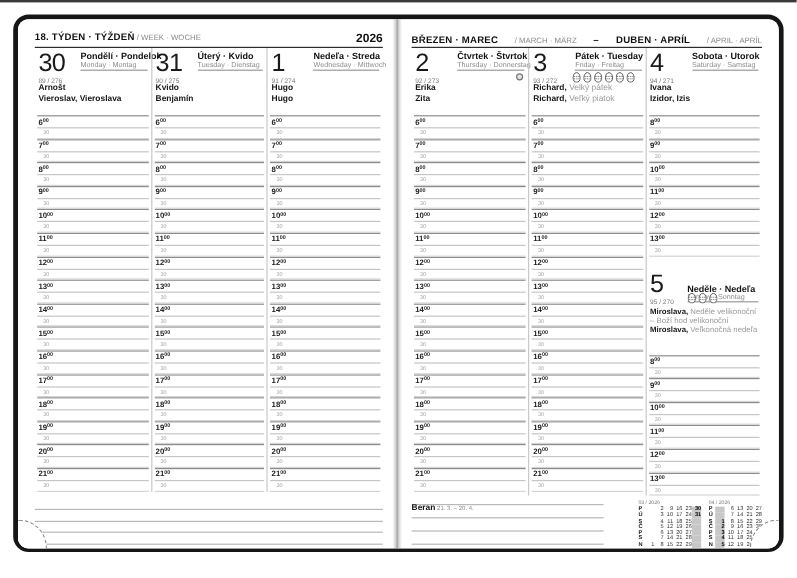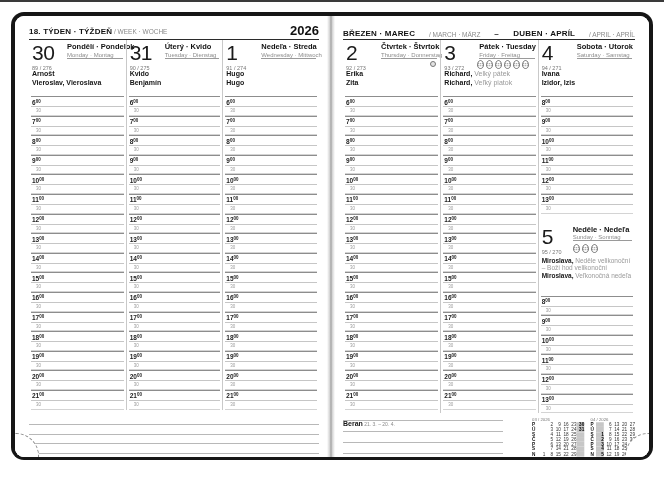--- a/index.html
+++ b/index.html
@@ -10,21 +10,21 @@
   .pages{position:absolute;left:4px;top:4px;width:634px;height:441px;background:#fff;border-radius:9px;display:flex;overflow:hidden;}
   .page{position:relative;overflow:hidden;box-sizing:border-box;background:#fff;}
   .page.left{width:312px;padding:8px 8px 0 14px;}
   .gutter{width:8px;background:linear-gradient(90deg,#fff 0%,#d2d2d2 35%,#a0a0a0 50%,#d2d2d2 65%,#fff 100%);}
   .page.right{flex:1;padding:8px 14px 0 8px;}
 
   .page-header{height:14px;border-bottom:1.5px solid #2b2b2b;display:flex;align-items:flex-end;justify-content:space-between;padding-bottom:1px;}
   .page.right .page-header{}
   .ph-bold{font-size:8px;font-weight:bold;color:#111;letter-spacing:.2px;white-space:pre;}
   .ph-light{font-size:6.5px;color:#8a8a8a;white-space:pre;}
-  .ph-year{font-size:13px;font-weight:bold;color:#111;}
+  .ph-year{font-size:10px;font-weight:bold;color:#111;}
 
   .day-grid{display:flex;position:relative;}
   .day-col{width:33.333%;box-sizing:border-box;position:relative;padding:0 2px;}
   .day-col + .day-col{border-left:1px solid #c9c9c9;}
 
   .day-head{position:relative;height:56px;}
   .dh-num{position:absolute;left:1px;top:2px;font-size:21px;line-height:21px;color:#1a1a1a;letter-spacing:-.5px;}
   .dh-names{position:absolute;left:36px;top:3px;right:1px;height:15px;border-bottom:1px solid #9a9a9a;}
   .dh-cs{font-size:7.5px;font-weight:bold;color:#111;line-height:8.5px;white-space:nowrap;}
   .dh-en{font-size:6px;color:#8d8d8d;line-height:7px;white-space:nowrap;}
@@ -39,21 +39,21 @@
   .hour{border-top:1px solid #8d8d8d;box-sizing:border-box;height:19.6px;}
   .hrow{height:10px;position:relative;border-bottom:1px solid #c6c6c6;box-sizing:border-box;}
   .hrow .hl{position:absolute;left:1px;bottom:0;font-size:6.5px;font-weight:bold;line-height:6.5px;color:#222;}
   .hl sup{font-size:4.5px;line-height:4px;vertical-align:2px;}
   .half{height:8.6px;position:relative;border-bottom:1px solid #d4d4d4;box-sizing:border-box;}
   .half span{position:absolute;left:5px;bottom:1px;font-size:4.5px;line-height:4.5px;color:#9a9a9a;}
 
   .sun-gap{height:12px;}
   .sun-head{position:relative;height:70px;}
   .sun-head .dh-num{top:0;}
-  .sun-head .dh-names{left:32px;top:0;height:14px;}
+  .sun-head .dh-names{left:32px;top:11px;height:14px;}
   .sun-head .dh-icons{left:32px;top:18px;justify-content:flex-start;}
   .sun-head .dh-ord{top:23px;}
   .sun-hol{position:absolute;left:1px;top:31px;right:0;}
   .sun-hol .nd-line{font-size:6.5px;line-height:7.8px;}
 
   .notes{margin-top:6px;}
   .note-line{height:8.5px;border-bottom:1px solid #b8b8b8;}
 
   .bottom-row{display:flex;margin-top:3px;}
   .notes-r{width:190px;}

